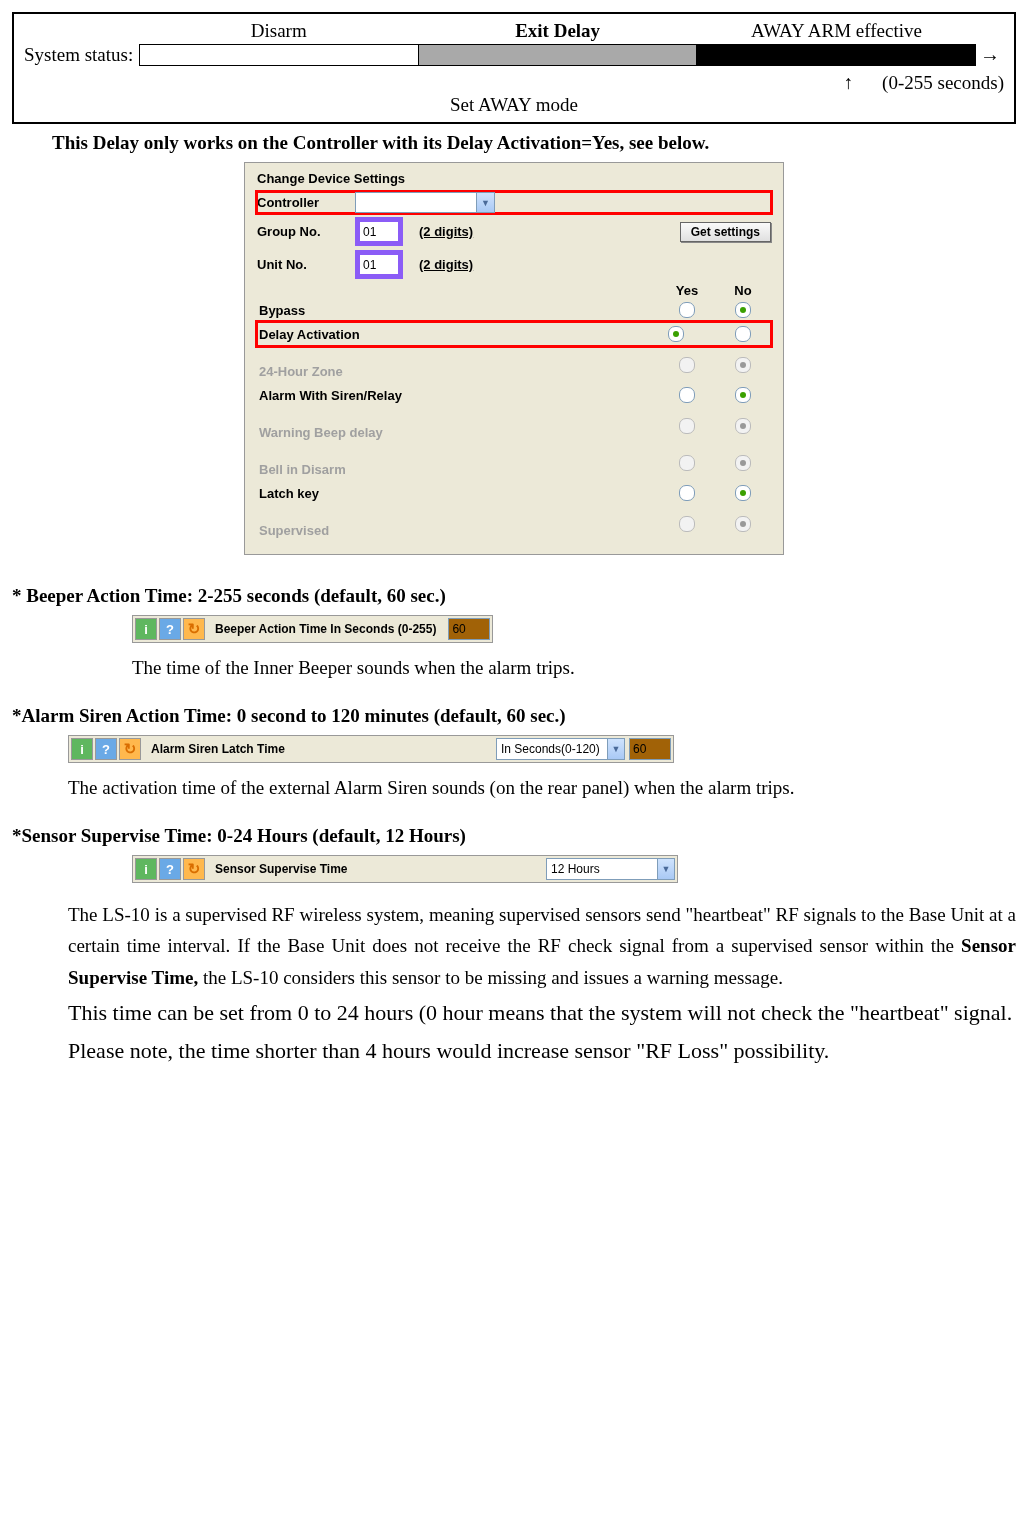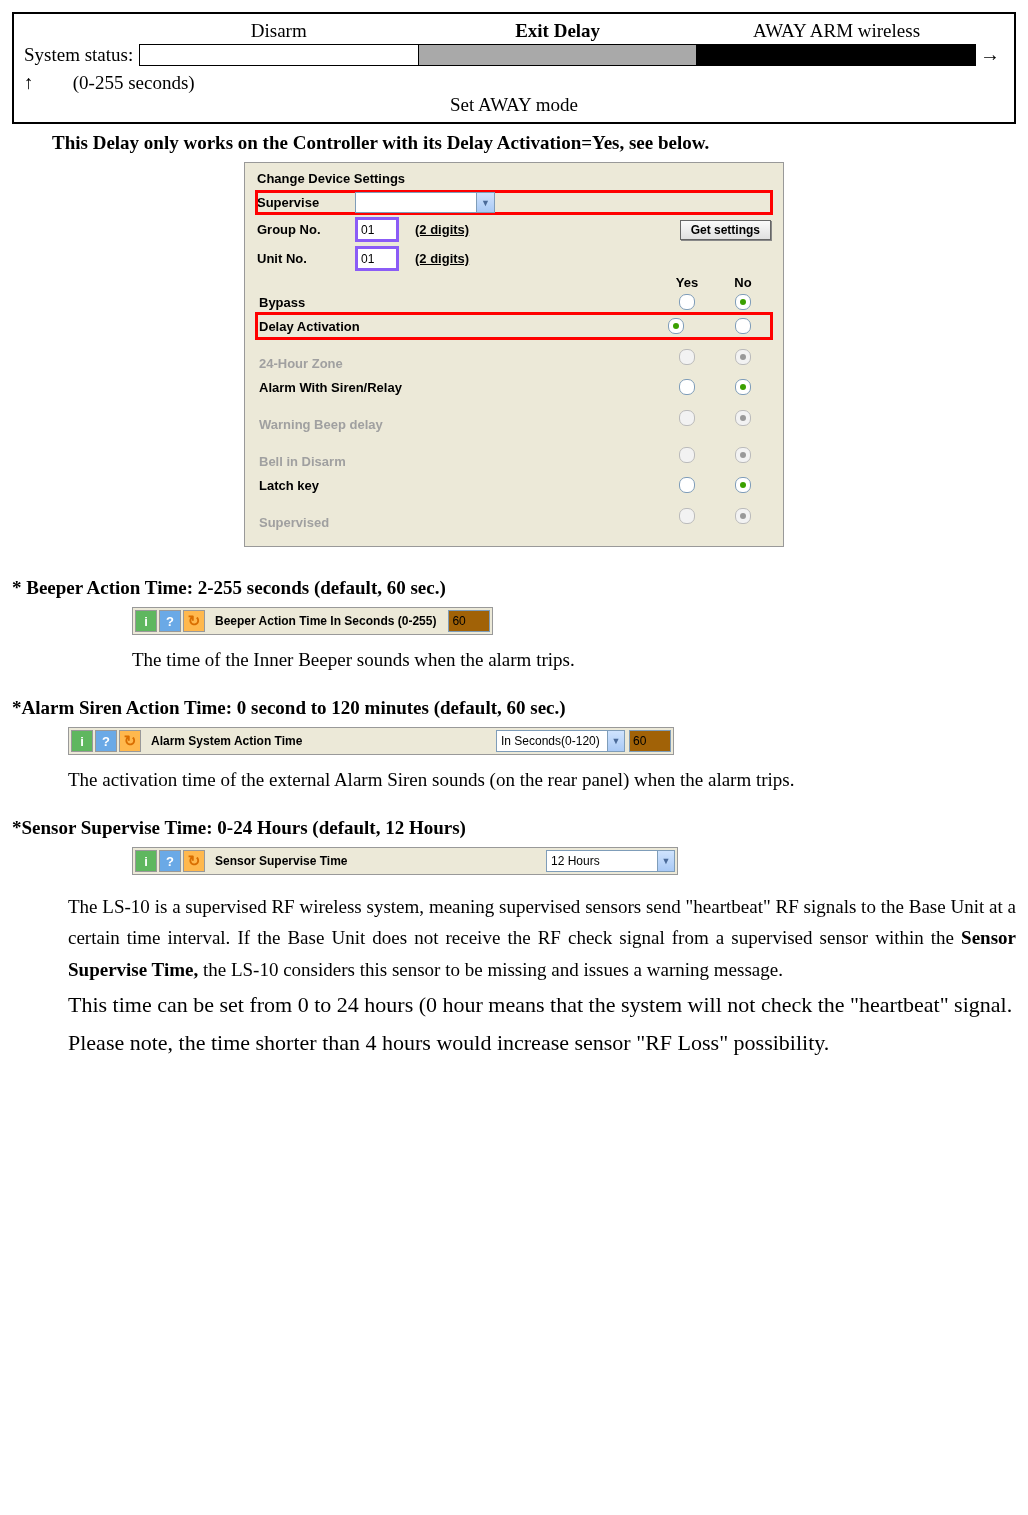--- a/index.html
+++ b/index.html
@@ -47,21 +47,21 @@
   .seg-white { background: #fff; border-right: 1px solid #000; }
   .seg-gray  { background: #a9a9a9; border-right: 1px solid #000; }
   .seg-black { background: #000; }
   .arrow-after {
     width: 28px;
     text-align: center;
     font-size: 20px;
     padding-bottom: 0;
   }
   .status-row2 {
-    text-align: left;
+    text-align: right;
     margin-top: 6px;
     position: relative;
     font-size: 19px;
   }
   .status-row3 {
     text-align: center;
     font-size: 19px;
   }
   .note-bold {
     font-weight: bold;
@@ -114,21 +114,21 @@
     position: absolute; right: 0; top: 0; bottom: 0;
     width: 17px;
     background: linear-gradient(#cfe3fd,#a9c9f5);
     border-left: 1px solid #7f9db9;
     display: flex; align-items: center; justify-content: center;
     font-size: 9px; color: #4a6a99;
   }
   .inp {
     width: 32px;
     height: 19px;
-    border: 3px solid #8b5cf6;
+    border: 5px solid #8b5cf6;
     background: #fff;
     text-align: left;
     padding: 0 3px;
     font-family: Tahoma, Arial, sans-serif;
     font-size: 12px;
   }
   .digits-note {
     margin-left: 16px;
     font-weight: bold;
     text-decoration: underline;
@@ -264,21 +264,21 @@
 
 
 
 <div class="status-box">
   <div class="status-row1">
     <div class="status-label">System status:</div>
     <div class="bars-col">
       <div class="bar-headers">
         <div class="bar-h">Disarm</div>
         <div class="bar-h" style="font-weight:bold">Exit Delay</div>
-        <div class="bar-h">AWAY ARM wireless</div>
+        <div class="bar-h">AWAY ARM effective</div>
       </div>
       <div class="bar-strip">
         <div class="bar-seg seg-white"></div>
         <div class="bar-seg seg-gray"></div>
         <div class="bar-seg seg-black"></div>
       </div>
     </div>
     <div class="arrow-after">→</div>
   </div>
   <div class="status-row2">
@@ -288,21 +288,21 @@
   <div class="status-row3">Set AWAY mode</div>
 </div>
 
 <div class="note-bold">This Delay only works on the Controller with its Delay Activation=Yes, see below.</div>
 
 
 <div class="settings-panel">
   <div class="settings-title">Change Device Settings</div>
 
   <div class="settings-row hl">
-    <div class="settings-lbl">Supervise</div>
+    <div class="settings-lbl">Controller</div>
     <div class="dd">
       <span></span>
       <div class="dd-arrow">▼</div>
     </div>
   </div>
 
   <div class="settings-row">
     <div class="settings-lbl">Group No.</div>
     <input class="inp" value="01" style="">
     <div class="digits-note">(2 digits)</div>
@@ -423,21 +423,21 @@
   <input class="param-input" value="60" style="">
 </div>
 <div class="body-text">The time of the Inner Beeper sounds when the alarm trips.</div>
 
 
 <div class="section-h">*Alarm Siren Action Time: 0 second to 120 minutes (default, 60 sec.)</div>
 <div class="param-bar wide" style="min-width:600px">
   <div class="ic info">i</div>
   <div class="ic help">?</div>
   <div class="ic ref">↻</div>
-  <div class="param-lbl" style="flex:1">Alarm System Action Time</div>
+  <div class="param-lbl" style="flex:1">Alarm Siren Latch Time</div>
   <div class="param-dd">
     <span>In Seconds(0-120)</span>
     <div class="dd-arrow2">▼</div>
   </div>
   <input class="param-input" value="60" style="">
 </div>
 <div class="body-text2">The activation time of the external Alarm Siren sounds (on the rear panel) when the alarm trips.</div>
 
 
 <div class="section-h">*Sensor Supervise Time: 0-24 Hours (default, 12 Hours)</div>

